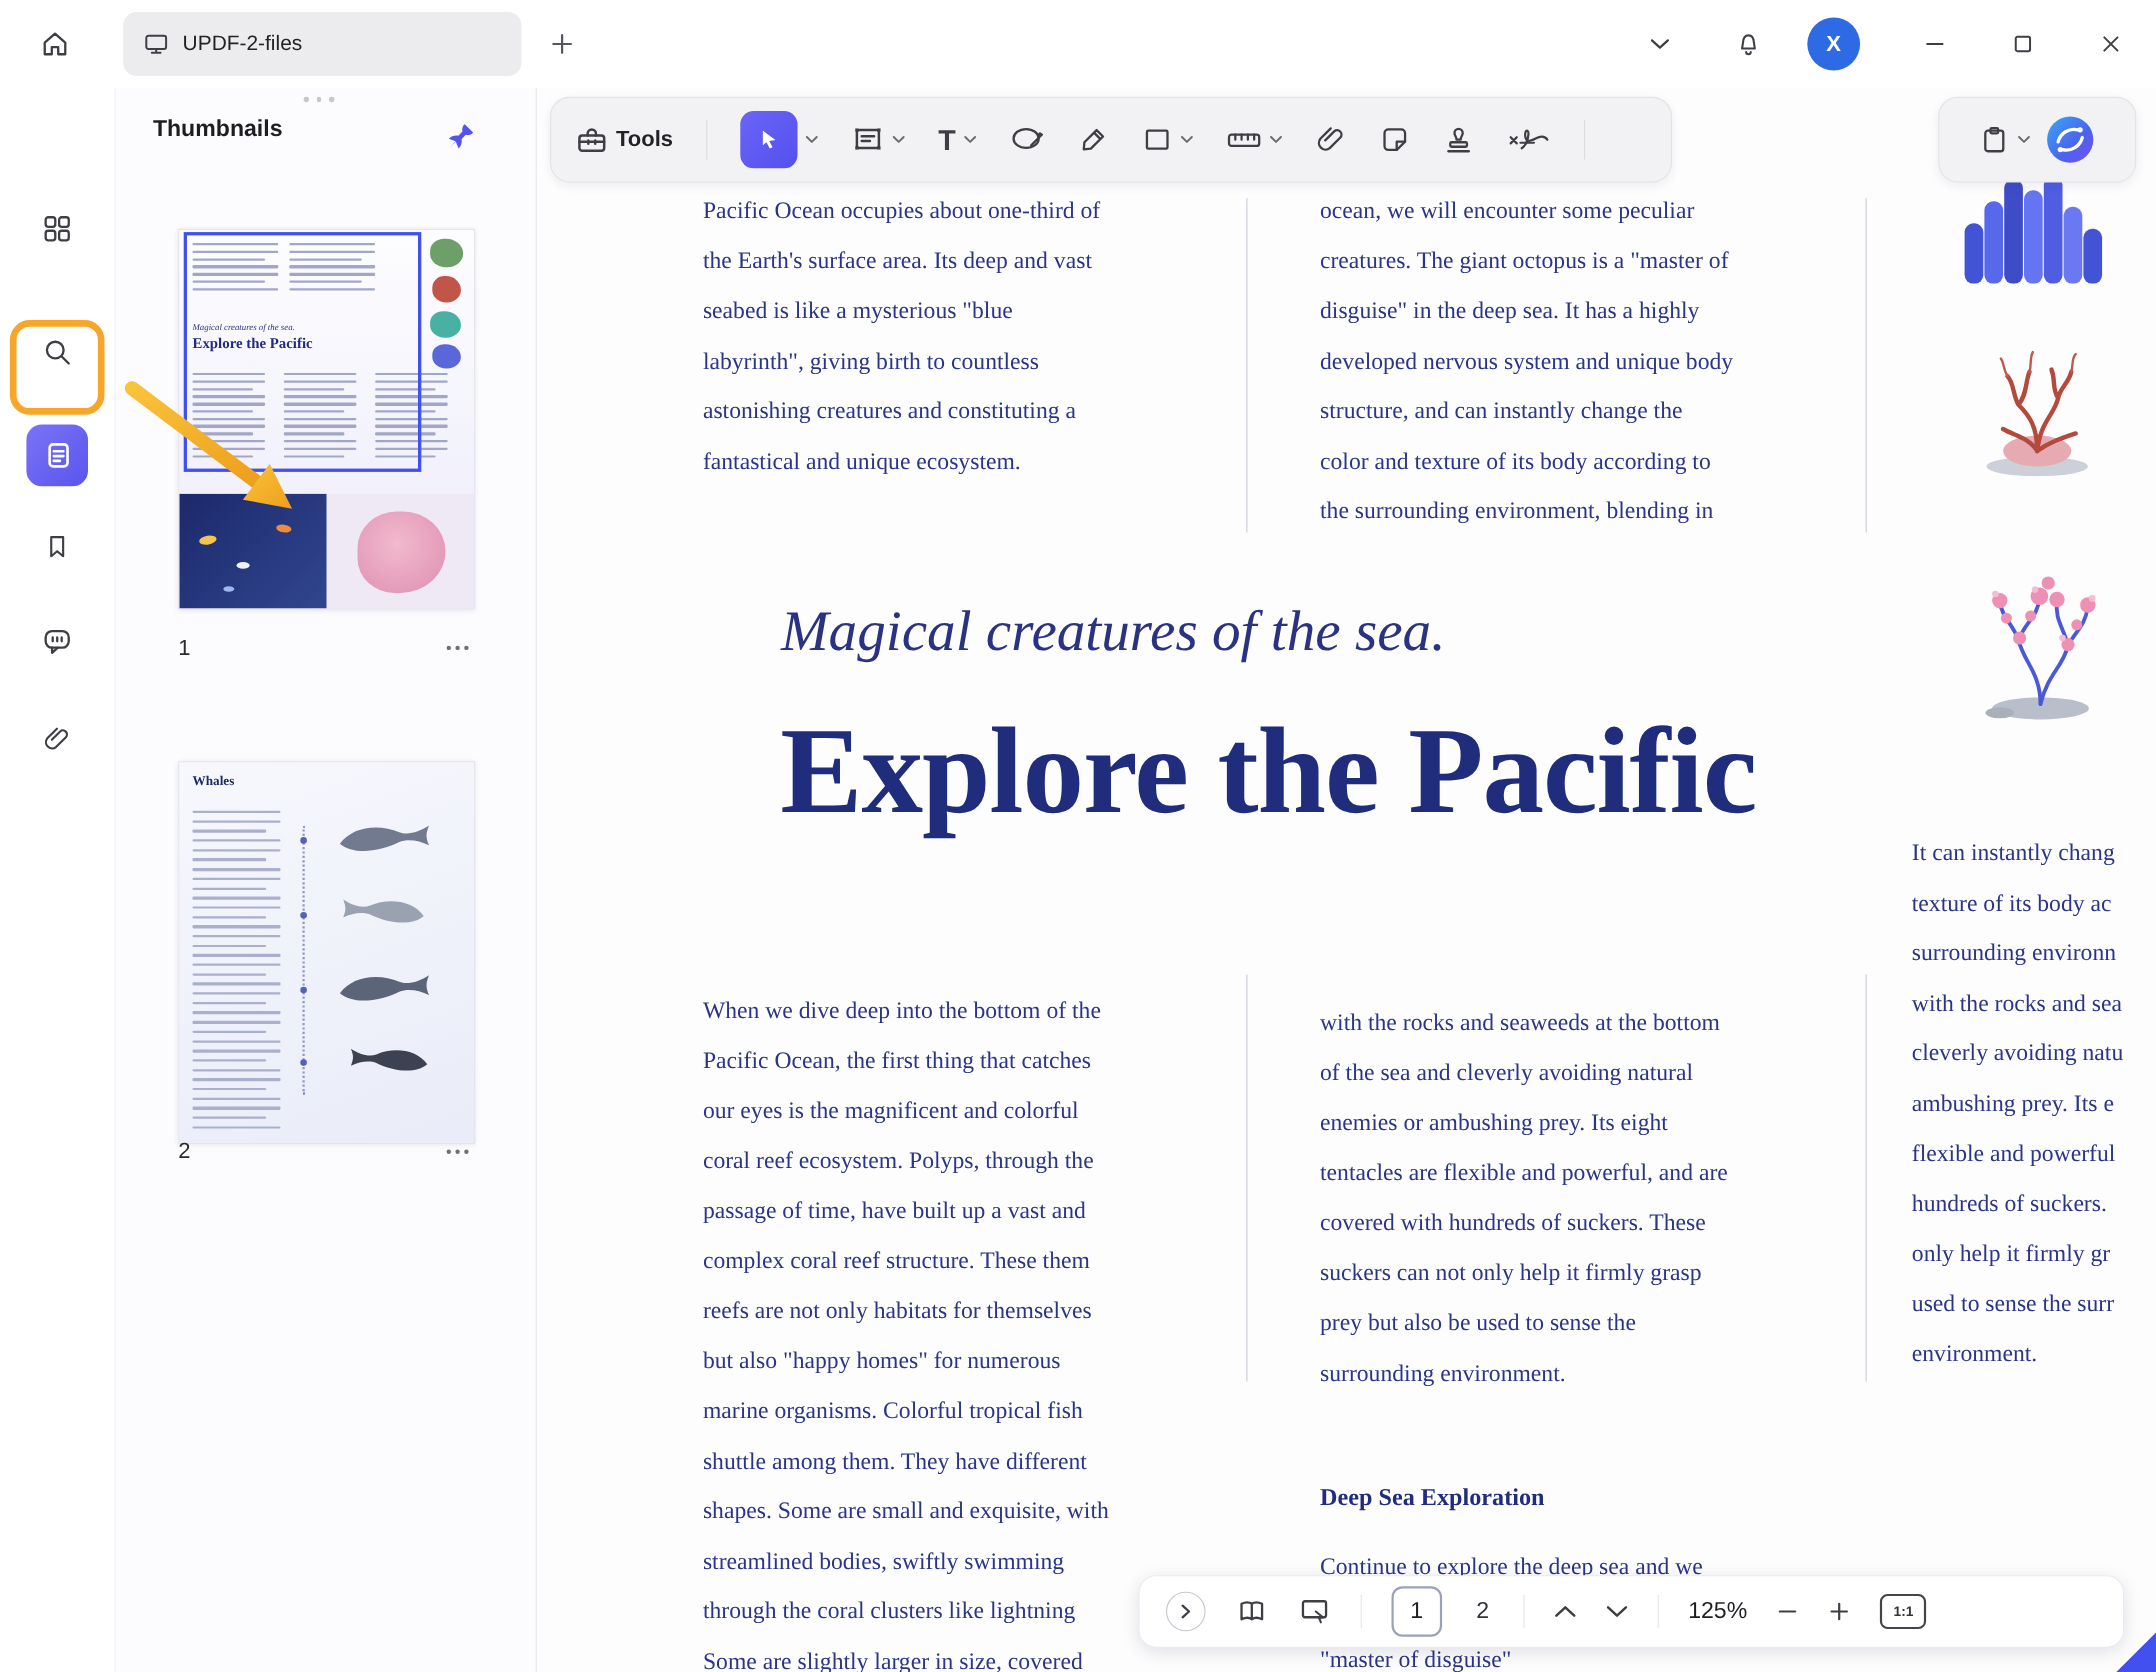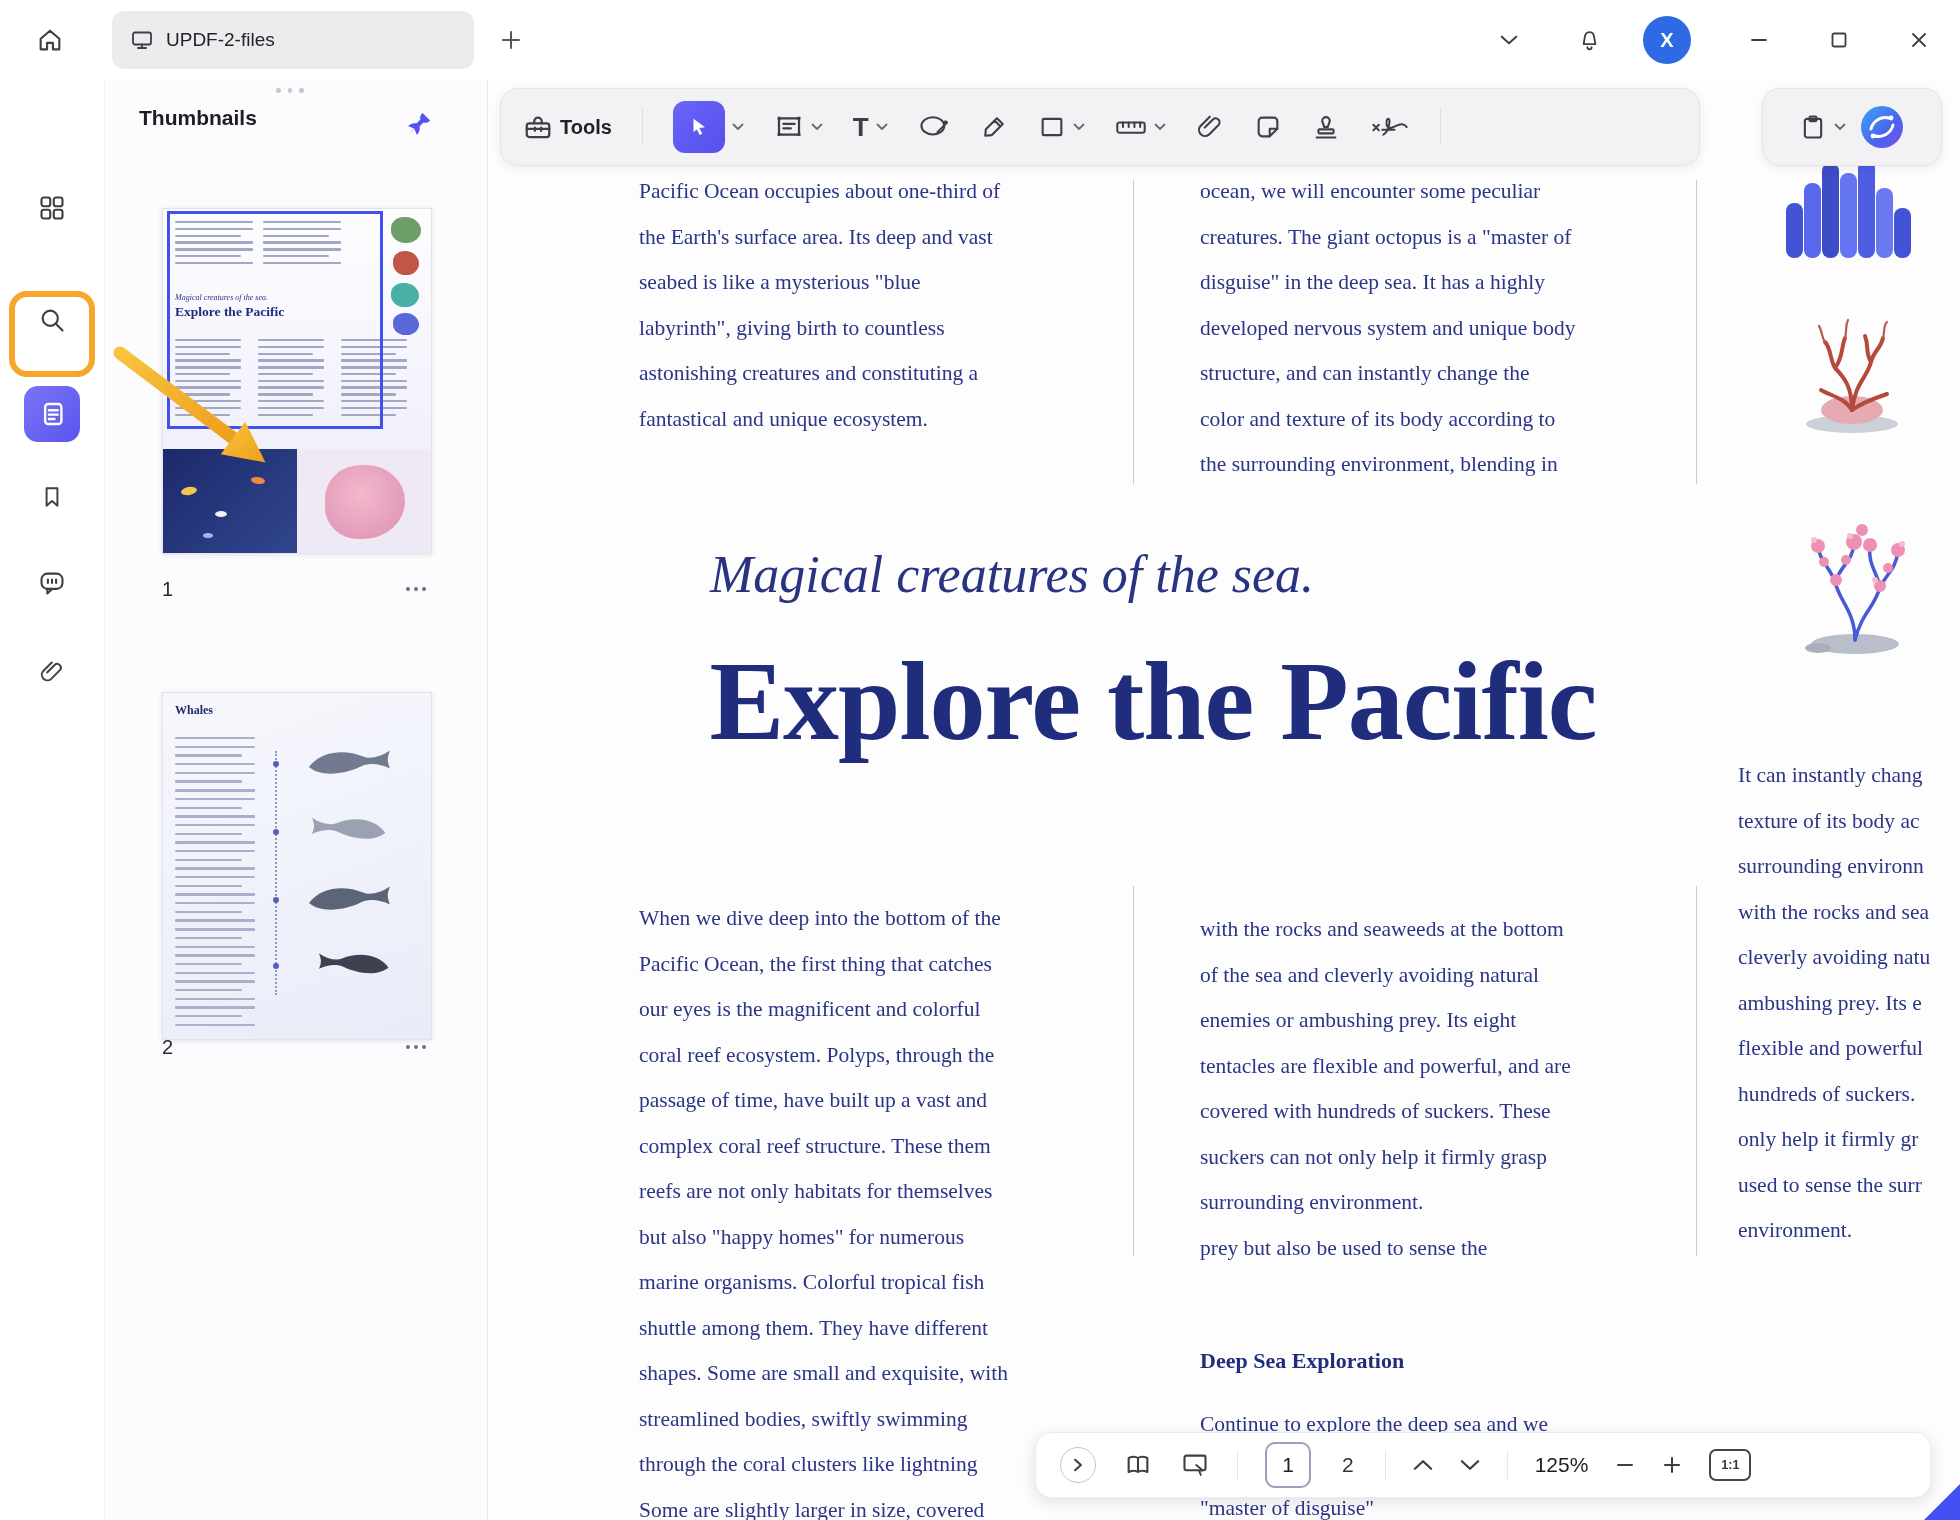--- a/index.html
+++ b/index.html
@@ -52,21 +52,21 @@
 
 .doc{position:absolute;left:488px;top:80px;width:1472px;height:1440px;background:#fdfdfe;z-index:1;overflow:visible}
 .doc-lines .tline{font-family:"Liberation Serif",serif;font-size:21.5px;line-height:45.5px;color:#2b3586;white-space:nowrap}
 .vdiv{position:absolute;width:1px;background:#c9cbd8}
 .doc-subtitle{font-size:52px;font-style:italic;color:#2a3382}
 .doc-title{font-size:112px;font-weight:bold;color:#202c7c;letter-spacing:-1px}
 .doc-h2{font-size:22px;font-weight:bold;color:#212d7c}
 .cutline{font-family:"Liberation Serif",serif;font-size:21.5px;color:#2b3586;white-space:nowrap}
 
 
-.toolbar{position:absolute;left:500px;top:88px;width:1200px;height:78px;background:#f2f2f5;border:1px solid #e2e2e8;border-radius:18px;box-shadow:0 3px 10px rgba(30,30,60,.07);display:flex;align-items:center;gap:30px;padding:0 22px;z-index:20}
+.toolbar{position:absolute;left:500px;top:88px;width:1020px;height:78px;background:#f2f2f5;border:1px solid #e2e2e8;border-radius:18px;box-shadow:0 3px 10px rgba(30,30,60,.07);display:flex;align-items:center;gap:30px;padding:0 22px;z-index:20}
 .rtoolbar{position:absolute;left:1762px;top:88px;width:180px;height:78px;background:#f2f2f5;border:1px solid #e2e2e8;border-radius:18px;box-shadow:0 3px 10px rgba(30,30,60,.07);display:flex;align-items:center;justify-content:center;gap:12px;z-index:20}
 .tool{display:flex;align-items:center;gap:7px;cursor:pointer}
 .tool-label{font-size:20px;font-weight:bold;color:#212126}
 .sep{width:1px;height:36px;background:#dcdce2}
 .cursor-tile{width:52px;height:52px;border-radius:12px;background:linear-gradient(135deg,#6a64f7,#5550ee);display:flex;align-items:center;justify-content:center}
 .ttool-glyph{font-size:26px;font-weight:bold;color:#3e3f45}
 
 
 .bottombar{position:absolute;left:1035px;top:1432px;width:896px;height:66px;background:#fff;border:1px solid #ececf0;border-radius:16px;box-shadow:0 4px 16px rgba(20,20,60,.12);display:flex;align-items:center;gap:27px;padding:0 24px;z-index:50}
 .bsep{width:1px;height:30px;background:#e5e5ea}
@@ -125,22 +125,22 @@
       <div class="tline">Some are slightly larger in size, covered</div>
     </div>
   <div class="vdiv" style="left:645px;top:806px;height:370px"></div>
   <div class="doc-lines abs" style="left:712px;top:827px">
       <div class="tline">with the rocks and seaweeds at the bottom</div>
       <div class="tline">of the sea and cleverly avoiding natural</div>
       <div class="tline">enemies or ambushing prey. Its eight</div>
       <div class="tline">tentacles are flexible and powerful, and are</div>
       <div class="tline">covered with hundreds of suckers. These</div>
       <div class="tline">suckers can not only help it firmly grasp</div>
+      <div class="tline">prey but also be used to sense the</div>
       <div class="tline">surrounding environment.</div>
-      <div class="tline">prey but also be used to sense the</div>
     </div>
   <div class="vdiv" style="left:1208px;top:806px;height:370px"></div>
 
   <div class="doc-h2 serif abs" style="left:712px;top:1268px">Deep Sea Exploration</div>
   <div class="cutline abs" style="left:712px;top:1332px">Continue to explore the deep sea and we</div>
   <div class="cutline abs" style="left:712px;top:1416px">"master of disguise"</div>
 
   <div class="doc-lines abs" style="left:1250px;top:673px">
       <div class="tline">It can instantly chang</div>
       <div class="tline">texture of its body ac</div>

